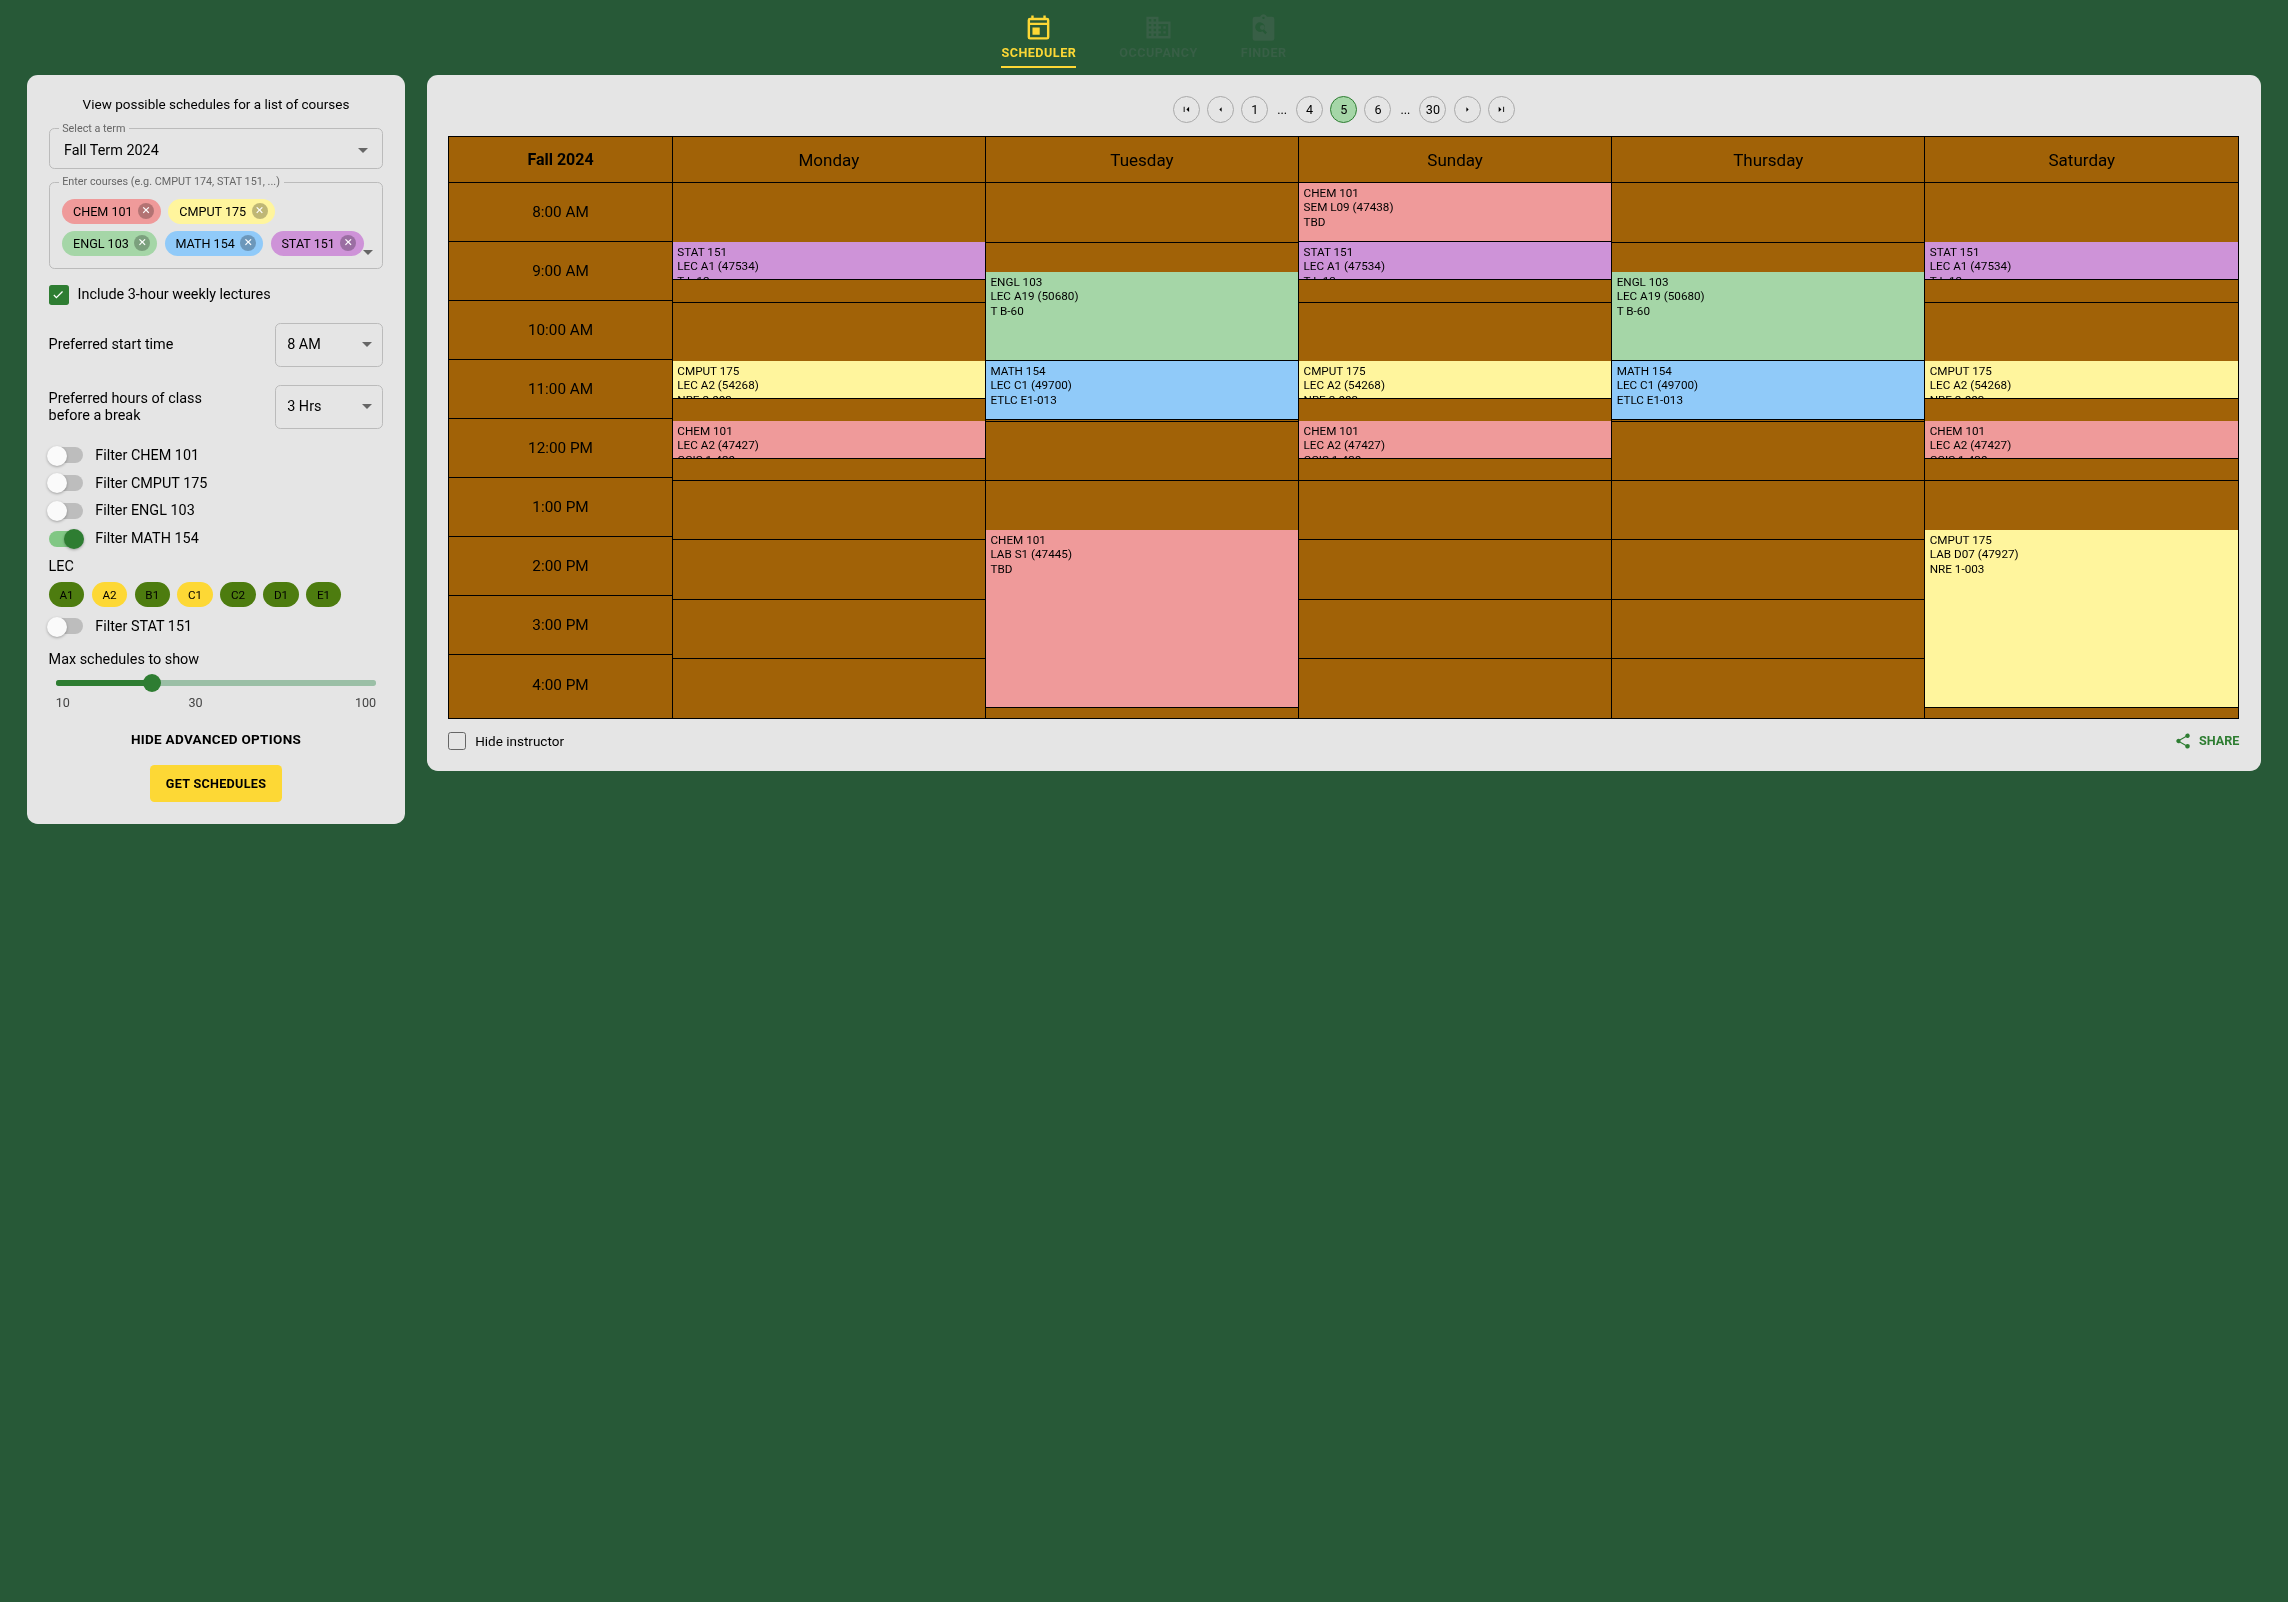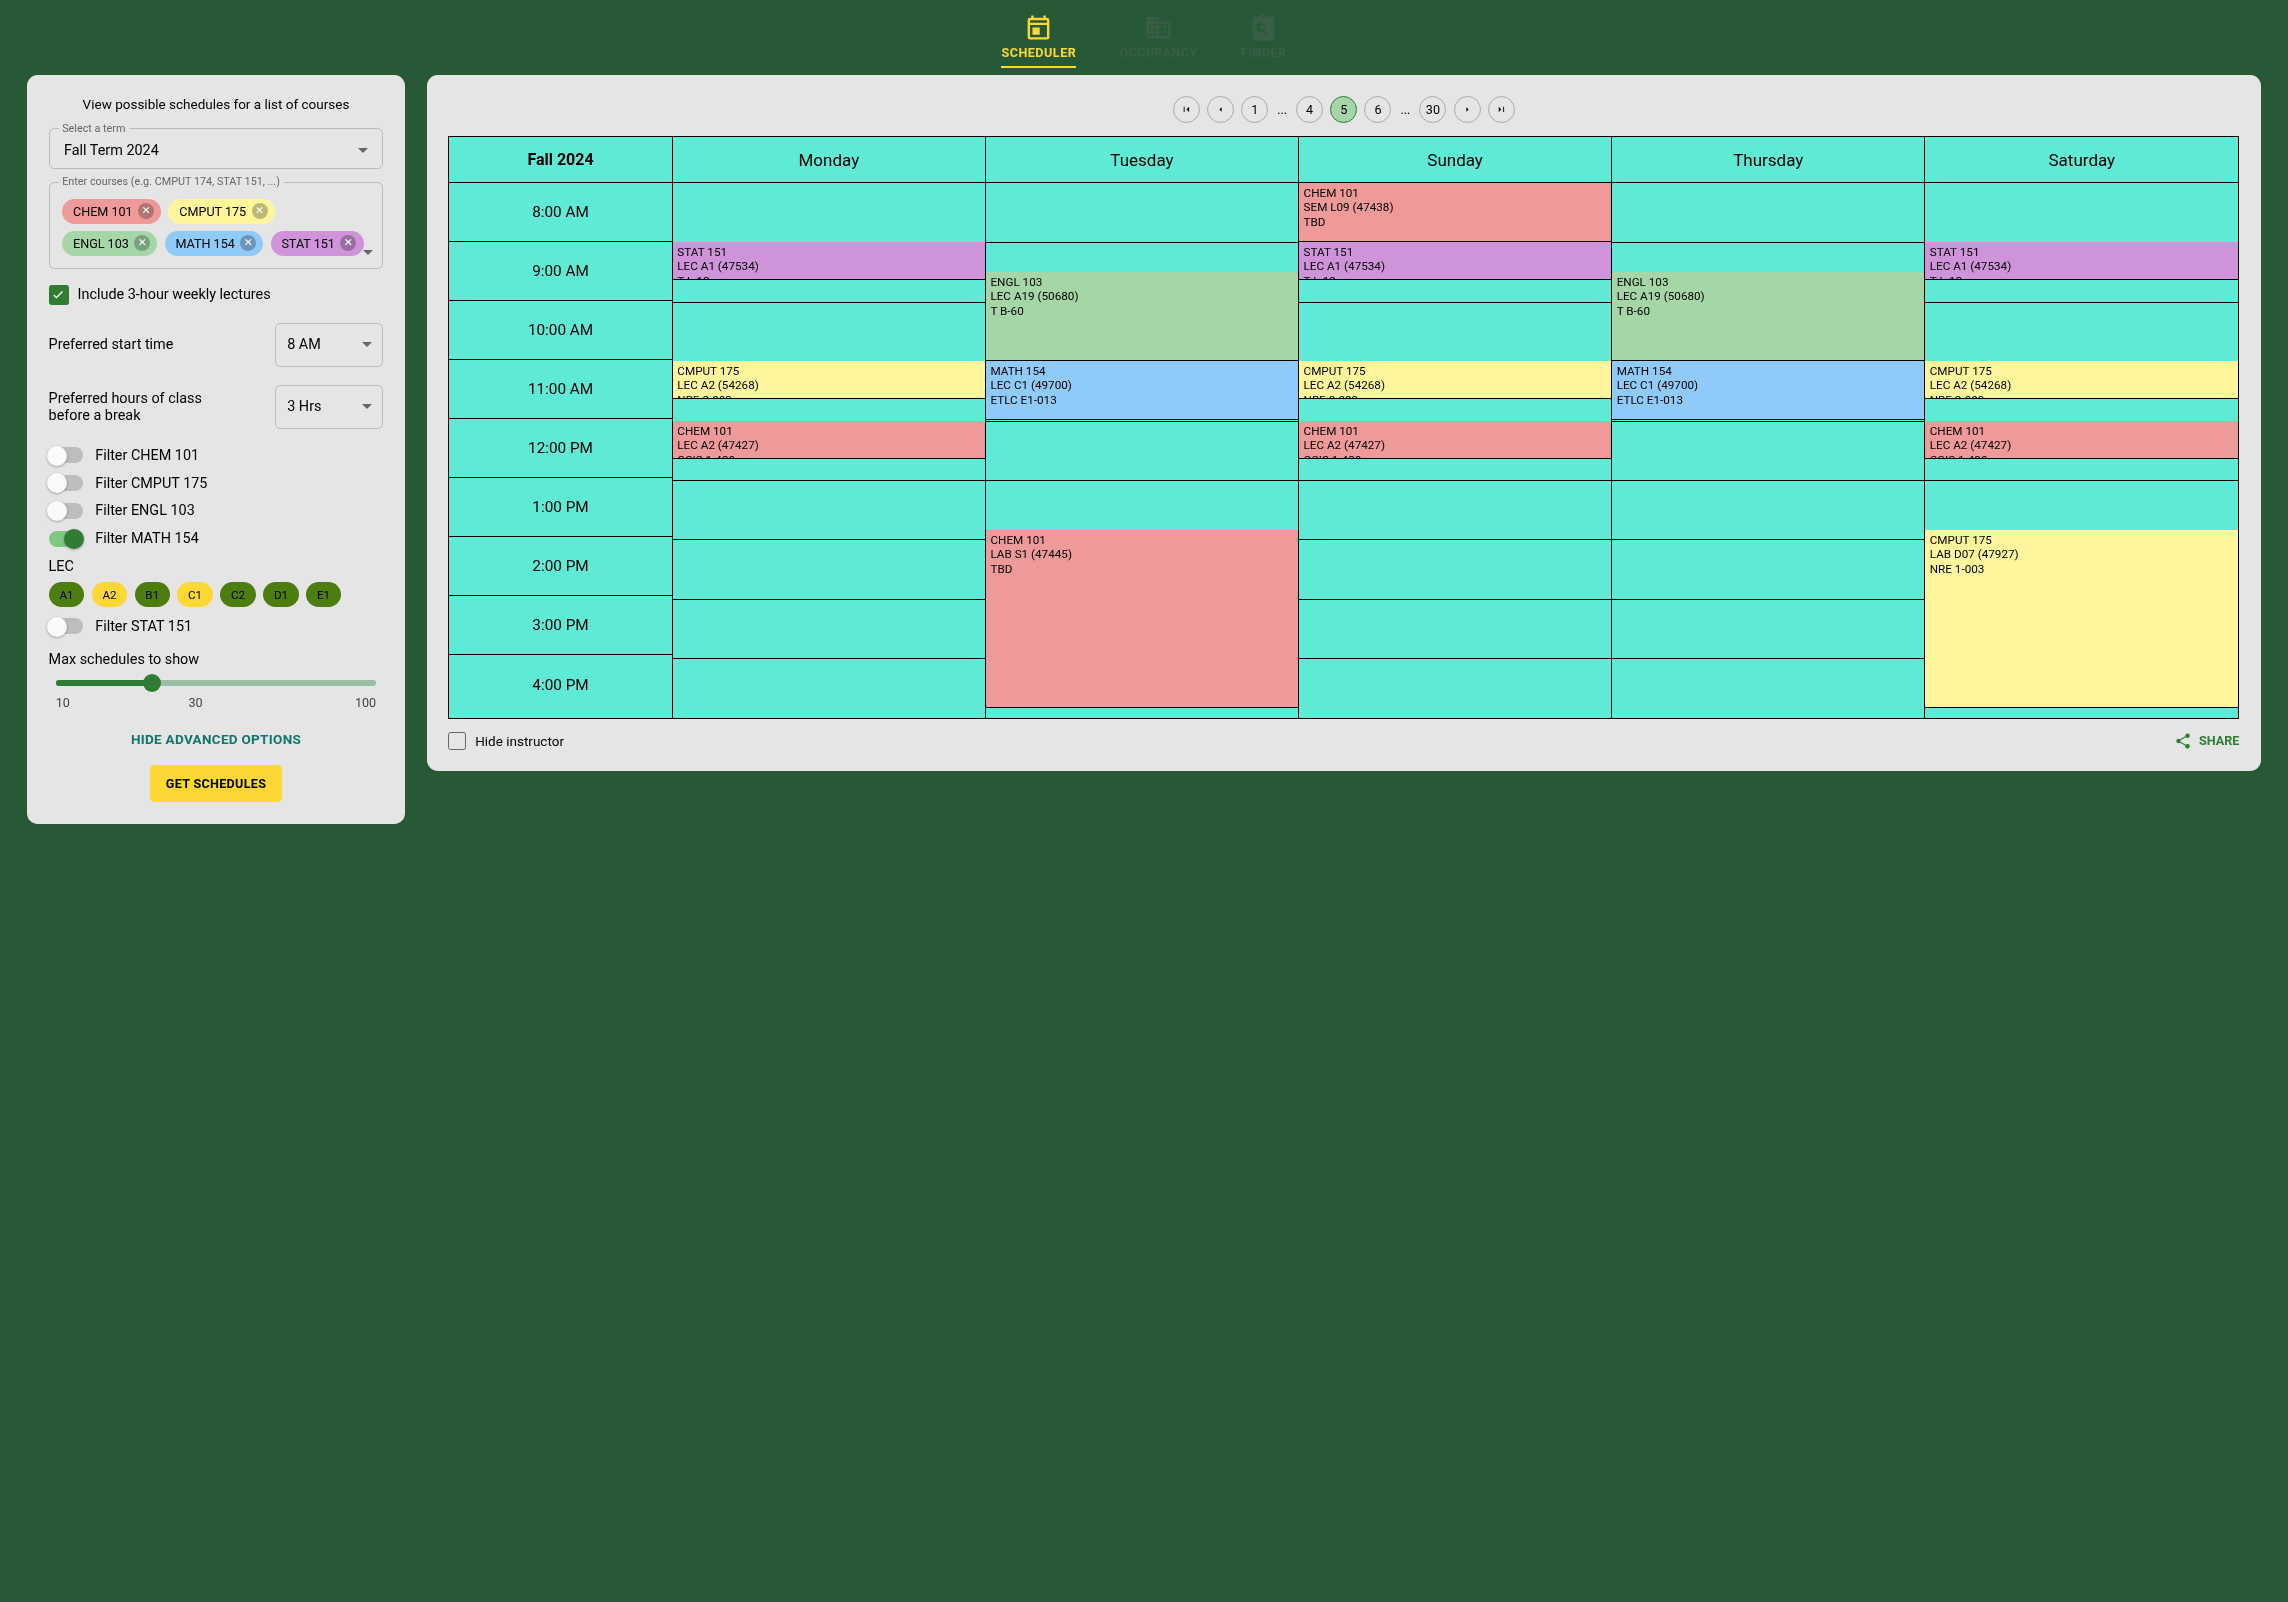--- a/index.html
+++ b/index.html
@@ -48,27 +48,27 @@
 .toggle-label{font-size:14.4px}
 .lec-label{font-size:14.4px;margin:9px 0 7.2px}
 .lec-chips{display:flex;gap:7.2px;margin-bottom:10.8px}
 .lec-chip{padding:5.4px 10.8px;border-radius:12.6px;font-size:11.7px;cursor:pointer;background:#4d7c0f}
 .lec-chip.sel{background:#fdd835}
 .slider-label{font-size:14.4px;margin-top:16px;margin-bottom:12.6px}
 .slider{position:relative;height:5.4px;background:#9bbfa6;border-radius:2.7px;margin:0 7.2px}
 .slider-fill{position:absolute;left:0;top:0;height:5.4px;background:#2e7d32;border-radius:2.7px;width:30%}
 .slider-thumb{position:absolute;top:-6.3px;width:18px;height:18px;border-radius:50%;background:#2e7d32;left:calc(30% - 9px);cursor:pointer}
 .slider-ticks{display:flex;justify-content:space-between;font-size:12.6px;margin:9px 7.2px 0;color:#444}
-.hide-adv{text-align:center;color:#0f766e;font-weight:700;font-size:13.5px;margin:21.6px 0 18px;cursor:pointer;letter-spacing:0.3px}
+.hide-adv{text-align:center;color:#000000;font-weight:700;font-size:13.5px;margin:21.6px 0 18px;cursor:pointer;letter-spacing:0.3px}
 .get-btn{display:block;margin:0 auto;background:#fdd835;border:none;padding:10.8px 16px;font-weight:700;font-size:12.6px;border-radius:4.5px;cursor:pointer;letter-spacing:0.3px}
 .pager{display:flex;justify-content:center;align-items:center;gap:7.2px;margin-bottom:12.6px}
 .pbtn{width:27px;height:27px;border-radius:50%;border:0.9px solid #aaa;background:#e5e5e5;display:flex;align-items:center;justify-content:center;cursor:pointer;font-size:12.6px}
 .pbtn.active{background:#a5d6a7;border-color:#2e7d32}
 .pdots{font-size:12.6px;padding:0 1.8px}
-.cal{background:#5eead4;border:1.8px solid #000;width:100%}
+.cal{background:#a16207;border:1.8px solid #000;width:100%}
 .cal-row{display:flex}
 .cal-head{border-bottom:1.8px solid #000}
 .cell{border-right:0.9px solid #000;display:flex;flex-direction:column}
 .cell:last-child{border-right:none}
 .timecol{width:12.5%;flex-shrink:0;display:flex;align-items:center;justify-content:center;font-size:16px;border-right:1.8px solid #000}
 .daycol{width:17.5%;flex-shrink:0}
 .hcell{text-align:center;padding:12.6px 3.6px;font-size:17px}
 .term-cell{font-weight:700;font-size:16px;line-height:1.2}
 .body-rows{display:flex}
 .time-cells{width:12.5%;border-right:1.8px solid #000;display:flex;flex-direction:column}

